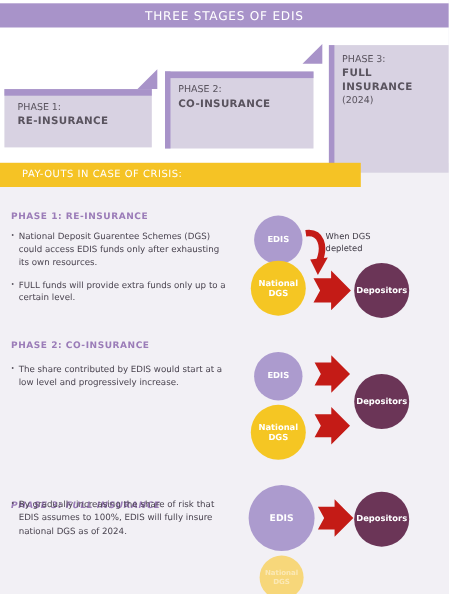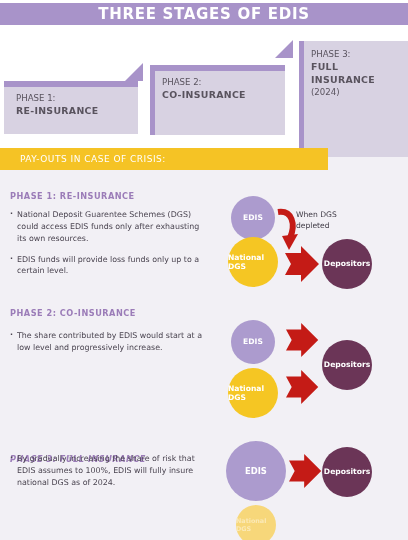--- a/index.html
+++ b/index.html
@@ -6,21 +6,21 @@
   body{
     width:408px;height:540px;
     background:#f2f0f5;
     font-family:"DejaVu Sans", sans-serif;
     overflow:hidden;position:relative;
   }
   .top-white{position:absolute;left:0;top:0;width:408px;height:148px;background:#ffffff;}
   .title-bar{
     position:absolute;left:0;top:3px;width:408px;height:22px;
     background:#a893c9;color:#ffffff;
-    font-size:15px;font-weight:bold;letter-spacing:.7px;
+    font-size:11px;font-weight:normal;letter-spacing:.7px;
     display:flex;align-items:center;justify-content:center;
   }
   .phase-box{position:absolute;background:#d8d2e2;}
   .phase-box .topbar{position:absolute;left:0;top:0;height:6px;width:100%;background:#a893c9;}
   .phase-box .leftbar{position:absolute;left:0;top:0;width:5px;height:100%;background:#a893c9;}
   .phase-box .txt{position:absolute;left:12px;top:12px;right:6px;color:#59535e;line-height:1.38;}
   .ln1{font-size:8.6px;}
   .ln2{font-size:9.4px;font-weight:bold;letter-spacing:.3px;}
   .ln3{font-size:8.6px;}
   .tri{position:absolute;width:0;height:0;}
@@ -29,21 +29,21 @@
     background:#f5c325;color:#ffffff;
     font-size:9px;letter-spacing:.5px;
     display:flex;align-items:center;padding-left:20px;box-sizing:border-box;
   }
   .sec-head{position:absolute;color:#9b7cb8;font-size:8.2px;font-weight:bold;letter-spacing:.5px;}
   .bullets{position:absolute;color:#4a4450;font-size:7.9px;line-height:1.5;}
   .bullets p{margin:0 0 9px 0;padding-left:7px;position:relative;}
   .bullets p:before{content:"\00b7";position:absolute;left:0;top:-1px;color:#4a4450;font-weight:bold;}
   .circ{
     position:absolute;border-radius:50%;
-    display:flex;align-items:center;justify-content:center;text-align:left;
+    display:flex;align-items:center;justify-content:center;text-align:center;
     color:#ffffff;font-size:7.6px;font-weight:bold;line-height:1.25;
   }
   .c-edis{background:#ac9bce;}
   .c-dgs{background:#f5c623;}
   .c-dep{background:#6b3557;}
   .c-faded{background:#f7d77a;color:#fbe9b6;}
   svg{position:absolute;overflow:visible;}
   .lbl{position:absolute;color:#3f3a45;font-size:7.6px;line-height:1.45;}
 </style>
 </head>
@@ -80,21 +80,21 @@
     <div class="ln2">FULL INSURANCE</div>
     <div class="ln3">(2024)</div>
   </div>
 </div>
 
 <div class="banner">PAY-OUTS IN CASE OF CRISIS:</div>
 
 <div class="sec-head" style="left:10px;top:191px;">PHASE 1: RE-INSURANCE</div>
 <div class="bullets" style="left:10px;top:209px;width:198px;">
   <p>National Deposit Guarentee Schemes (DGS) could access EDIS funds only after exhausting its own resources.</p>
-  <p>EDIS funds will provide loss funds only up to a certain level.</p>
+  <p>FULL funds will provide extra funds only up to a certain level.</p>
 </div>
 
 <div class="circ c-edis" style="left:231px;top:196px;width:44px;height:44px;">EDIS</div>
 <div class="circ c-dgs" style="left:228px;top:237px;width:50px;height:50px;">National DGS</div>
 <div class="circ c-dep" style="left:322px;top:239px;width:50px;height:50px;">Depositors</div>
 
 <svg style="left:270px;top:200px;" width="40" height="60" viewBox="0 0 40 60">
   <path d="M8,12 C22,10 26,24 20,38" stroke="#c41b16" stroke-width="6" fill="none" stroke-linecap="butt"></path>
   <polygon points="12,36 28,34 19,50" fill="#c41b16"></polygon>
 </svg>

